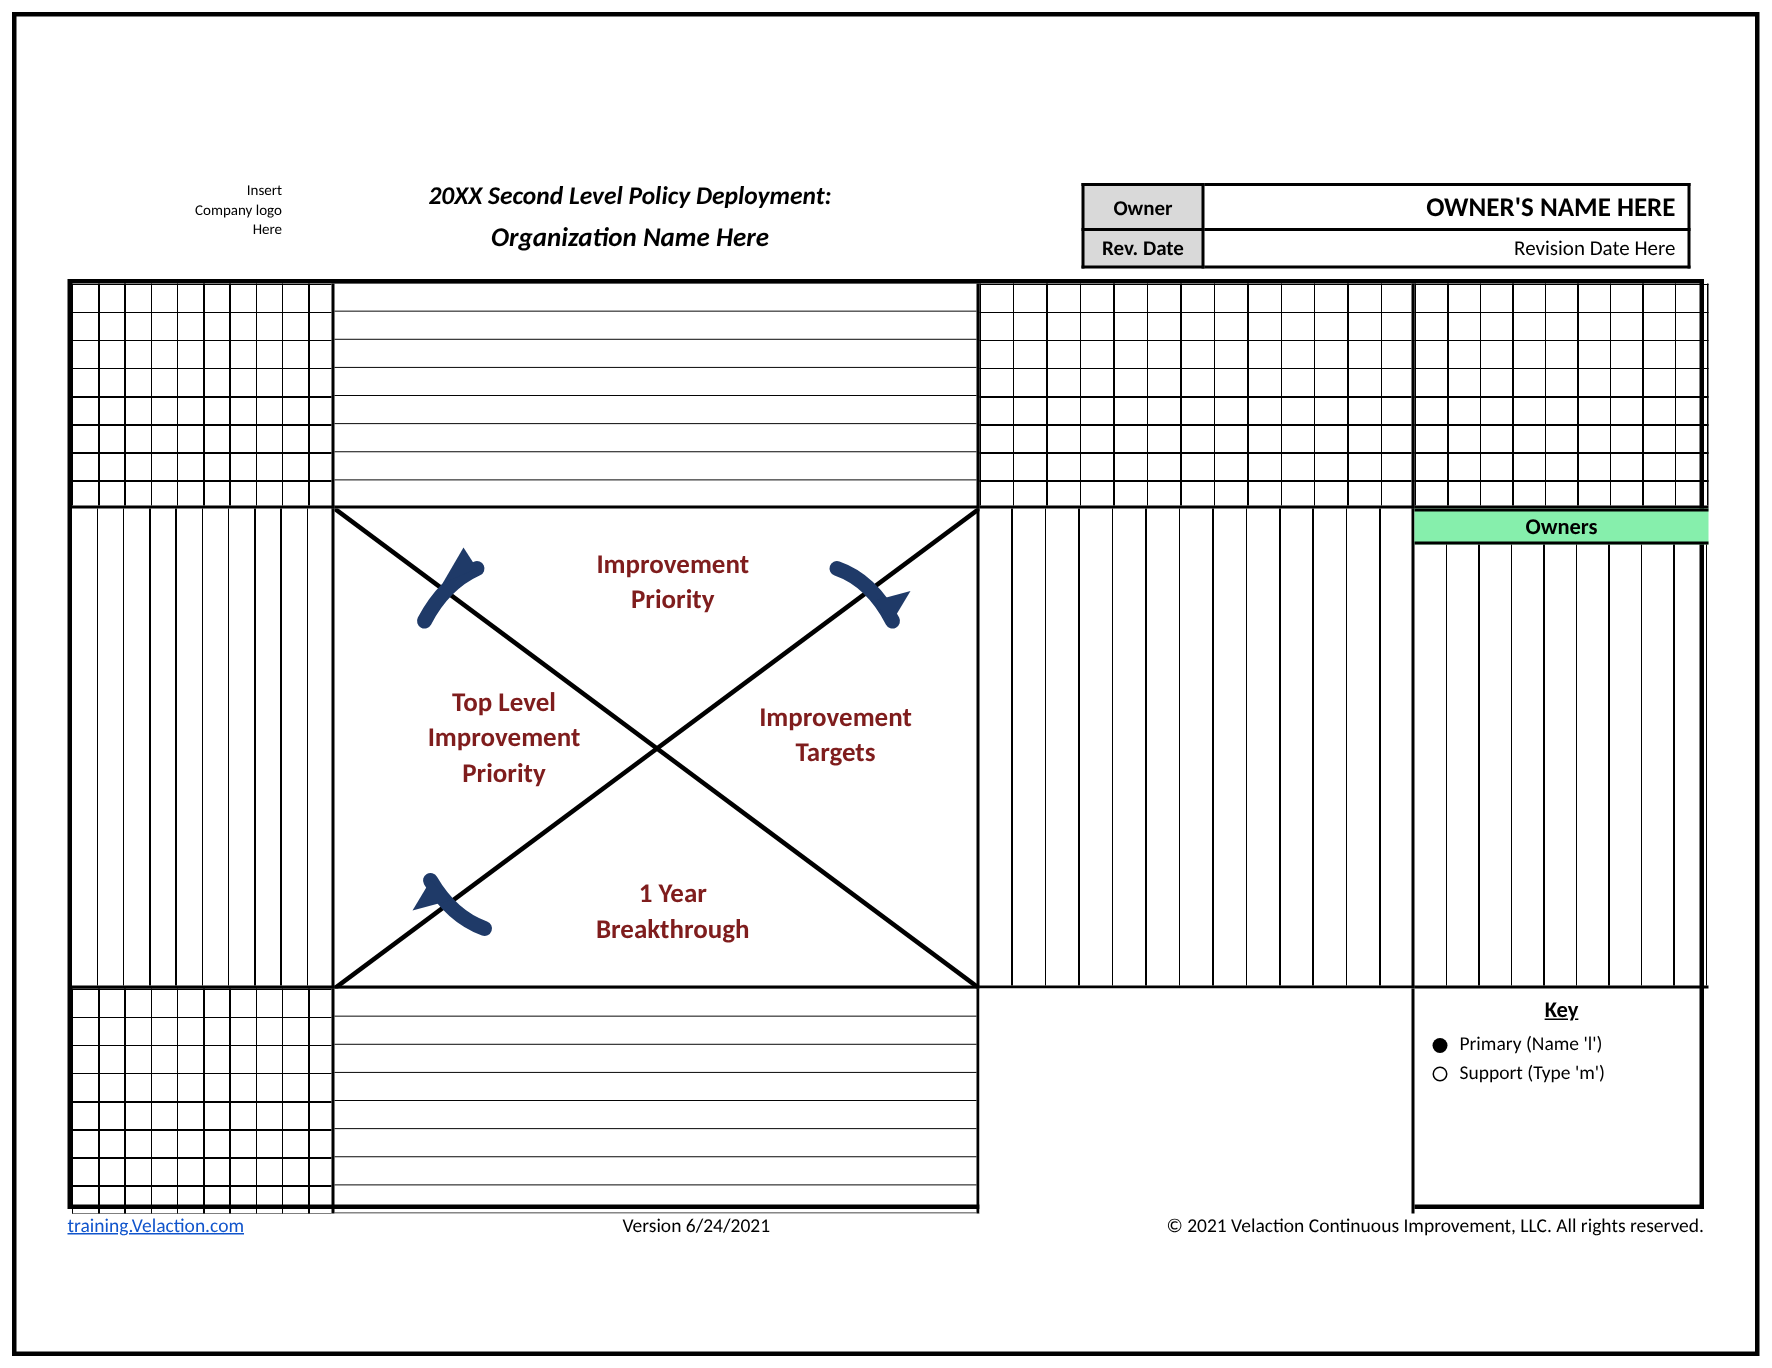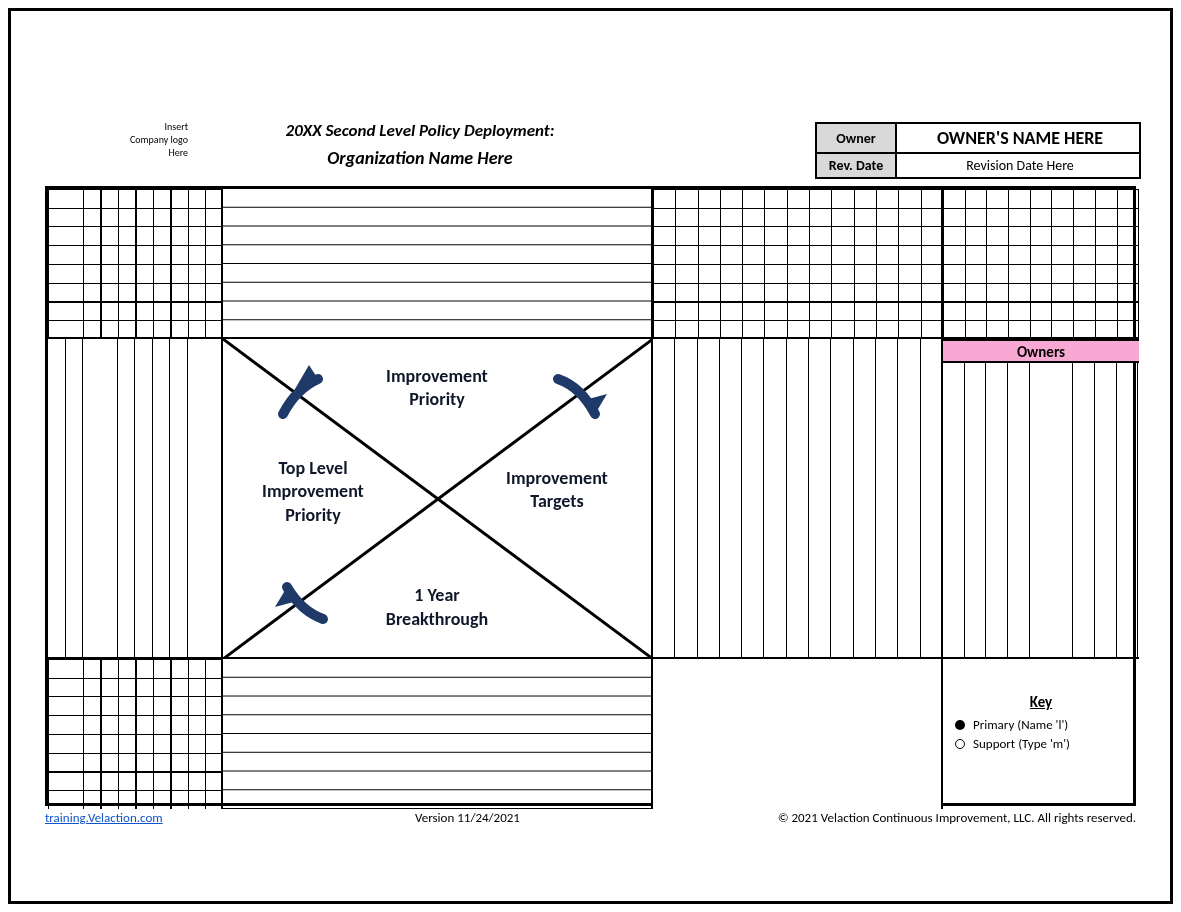--- a/index.html
+++ b/index.html
@@ -32,32 +32,32 @@
       top: 120px; left: 200px;
       width: 440px;
       text-align: center;
       font-style: italic;
     }
     .title-block .line1 { font-size: 17px; font-weight: 700; }
     .title-block .line2 { font-size: 18px; font-weight: 700; margin-top: 6px; }
 
     .owner-table {
       position: absolute;
-      top: 122px; right: 40px;
+      top: 122px; right: 54px;
       border-collapse: collapse;
       font-size: 14px;
       border-radius: 18px;
     }
     .owner-table td, .owner-table th {
       border: 2px solid #000;
       padding: 3px 8px;
       height: 24px;
     }
     .owner-table .lbl { background: #d9d9d9; font-weight: 700; width: 80px; text-align: center; }
-    .owner-table .val { width: 244px; text-align: center; font-weight: 700; font-size: 18px; padding-left: 12px; }
+    .owner-table .val { width: 324px; text-align: right; font-weight: 700; font-size: 18px; padding-left: 12px; }
     .owner-table .val.small { font-size: 14px; font-weight: 400; margin-left: 20px; }
 
     
     .frame {
       position: absolute;
       top: 186px; left: 45px;
       width: 1091px;
       height: 620px;
       border: 3px solid #000;
     }
@@ -71,21 +71,21 @@
     
     .row-1 { top: 0;     height: 150px; }
     .row-2 { top: 150px; height: 320px; }
     .row-3 { top: 470px; height: 150px; }
 
     .cell {
       position: absolute;
       border-right: 2px solid #000;
       border-bottom: 2px solid #000;
     }
-    .cell:last-child { border-right: none; margin-top: 28px; }
+    .cell:last-child { border-right: none; }
     .cell.no-rb { border-right: none; }
     .cell.no-bb { border-bottom: none; }
 
     
     .mini-grid {
       width: 100%; height: 100%;
       background-image:
         repeating-linear-gradient(to right, #000 0 1px, transparent 1px 17.5px),
         repeating-linear-gradient(to bottom, #000 0 1px, transparent 1px 18.75px);
     }
@@ -127,29 +127,30 @@
       position: absolute;
       width: 100%; height: 100%;
     }
     .x-box svg { position: absolute; top: 0; left: 0; }
     .x-label {
       position: absolute;
       font-weight: 700;
       font-size: 18px;
       text-align: center;
       line-height: 1.3;
-      color: #0f172a;
+      color: #7f1d1d;
+      margin-left: 23px;
     }
 
     
     .owners-strip {
       position: absolute;
       top: 0; left: 0; right: 0;
       height: 24px;
-      background: #f9a8d4;
+      background: #86efac;
       border-top: 2px solid #000;
       border-bottom: 2px solid #000;
       font-weight: 700;
       font-size: 15px;
       text-align: center;
       line-height: 22px;
     }
     .colD-row2-grid {
       position: absolute;
       top: 24px; left: 0; right: 0; bottom: 0;
@@ -289,15 +290,15 @@
         <span class="dot-open"></span>
         <span>Support (Type 'm')</span>
       </div>
     </div>
   </div>
 
 </div>
 
 <div class="footer">
   <a href="#">training.Velaction.com</a>
-  <span class="center">Version 11/24/2021</span>
+  <span class="center">Version 6/24/2021</span>
   <span>© 2021 Velaction Continuous Improvement, LLC. All rights reserved.</span>
 </div>
 
 </body></html>

